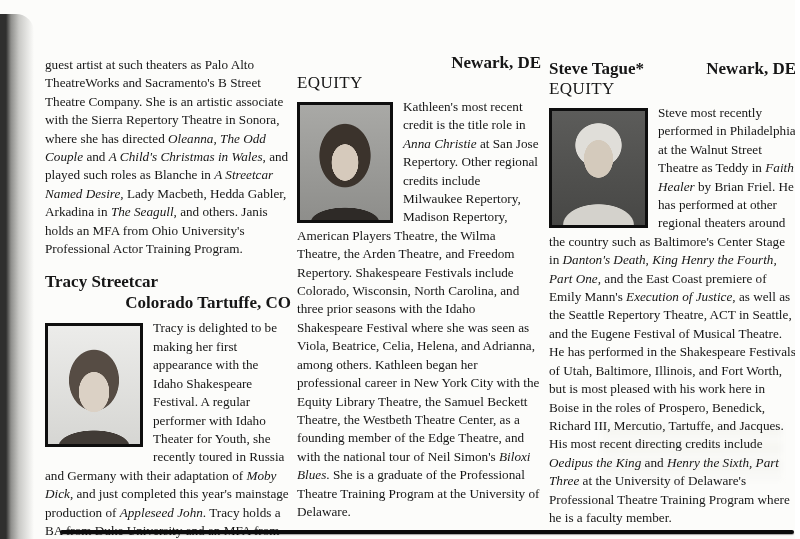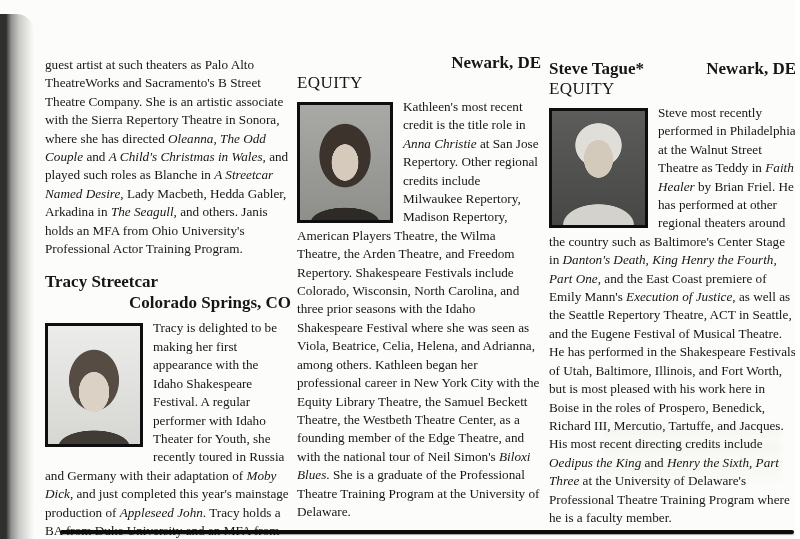--- a/index.html
+++ b/index.html
@@ -80,21 +80,21 @@
 <div class="scan">
 
   <div class="gutter"></div>
   <div class="bleed"></div>
 
   <div class="col col1">
     <p class="bio"><span>guest artist at such theaters as Palo Alto TheatreWorks and Sacramento's B Street Theatre Company. She is an artistic associate with the Sierra Repertory Theatre in Sonora, where she has directed </span><em>Oleanna</em><span>, </span><em>The Odd Couple</em><span> and </span><em>A Child's Christmas in Wales</em><span>, and played such roles as Blanche in </span><em>A Streetcar Named Desire</em><span>, Lady Macbeth, Hedda Gabler, Arkadina in </span><em>The Seagull</em><span>, and others. Janis holds an MFA from Ohio University's Professional Actor Training Program.</span></p>
 
     <div class="entry">
       <h2 class="hline">Tracy Streetcar</h2>
-      <h2 class="hline right">Colorado Springs, CO</h2>
+      <h2 class="hline right">Colorado Tartuffe, CO</h2>
       <div class="gap-sm"></div>
       <div class="bio-block">
         <div class="headshot hs-tracy"></div>
         <p class="bio"><span>Tracy is delighted to be making her first appearance with the Idaho Shakespeare Festival. A regular performer with Idaho Theater for Youth, she recently toured in Russia and Germany with their adaptation of </span><em>Moby Dick</em><span>, and just completed this year's mainstage production of </span><em>Appleseed John</em><span>. Tracy holds a BA from Duke University and an MFA from the University of Texas, at Austin. As if this professional good fortune weren't enough, Tracy met fellow actor Joe Conley Golden and they are to marry in October.</span></p>
       </div>
     </div>
   </div>
 
   <div class="col col2">
     <div class="entry" style="margin-top:0">

